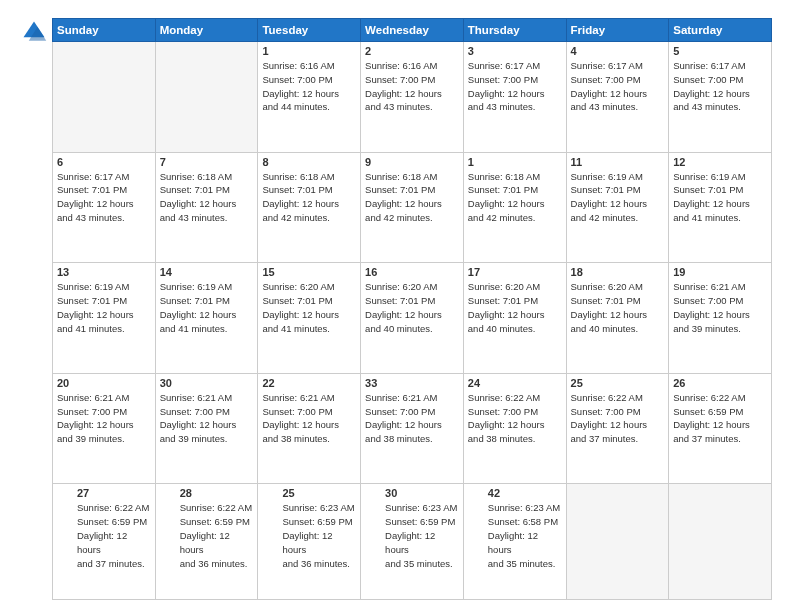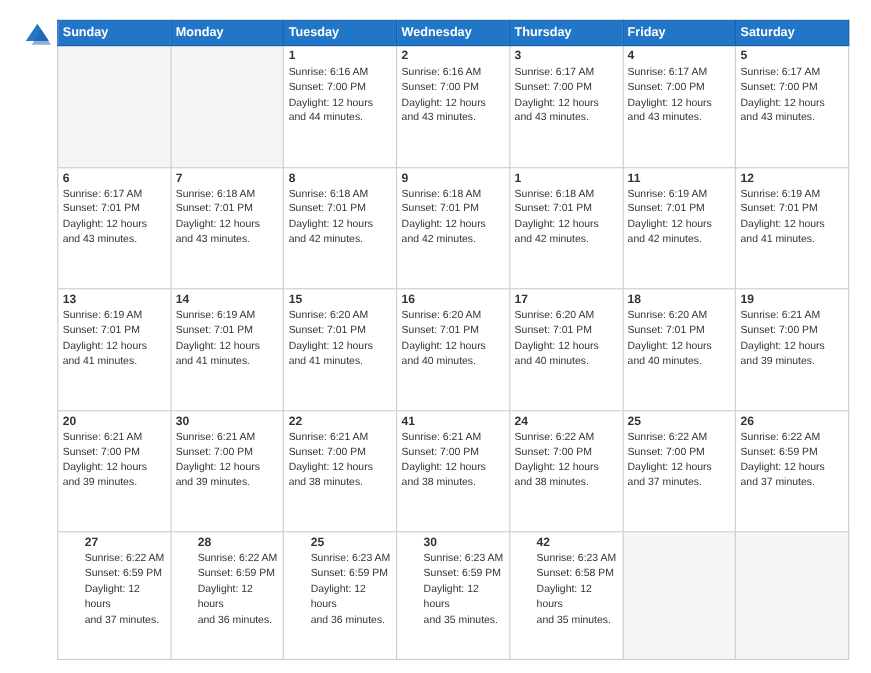--- a/index.html
+++ b/index.html
@@ -288,21 +288,21 @@
             <div class="cell-line">and 39 minutes.</div>
           </td>
           <td>
             <div class="day-num">22</div>
             <div class="cell-line">Sunrise: 6:21 AM</div>
             <div class="cell-line">Sunset: 7:00 PM</div>
             <div class="cell-line">Daylight: 12 hours</div>
             <div class="cell-line">and 38 minutes.</div>
           </td>
           <td>
-            <div class="day-num">41</div>
+            <div class="day-num">33</div>
             <div class="cell-line">Sunrise: 6:21 AM</div>
             <div class="cell-line">Sunset: 7:00 PM</div>
             <div class="cell-line">Daylight: 12 hours</div>
             <div class="cell-line">and 38 minutes.</div>
           </td>
           <td>
             <div class="day-num">24</div>
             <div class="cell-line">Sunrise: 6:22 AM</div>
             <div class="cell-line">Sunset: 7:00 PM</div>
             <div class="cell-line">Daylight: 12 hours</div>

